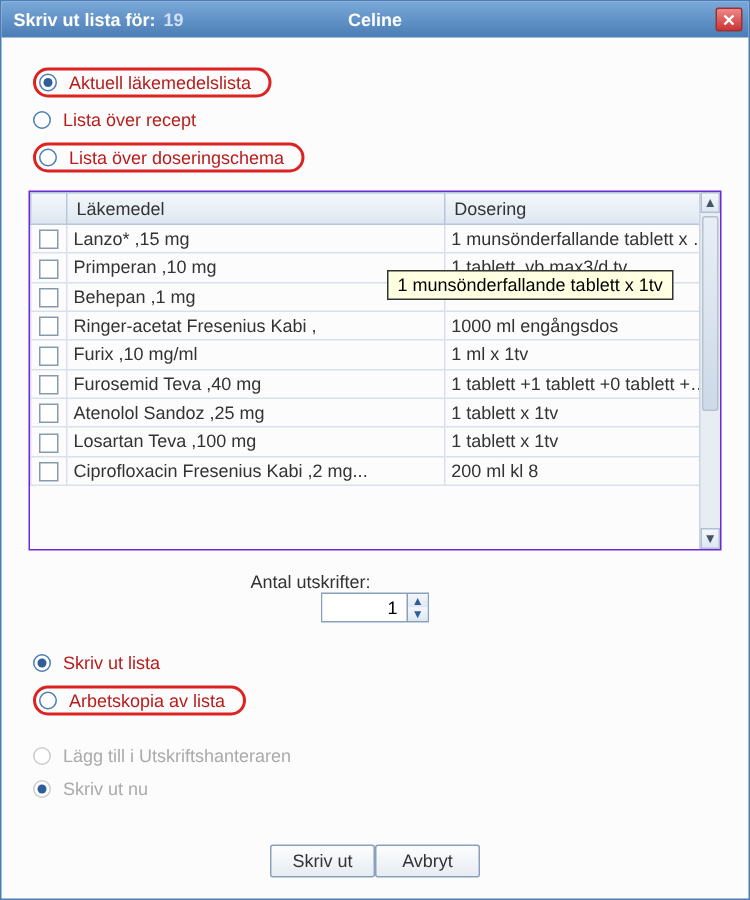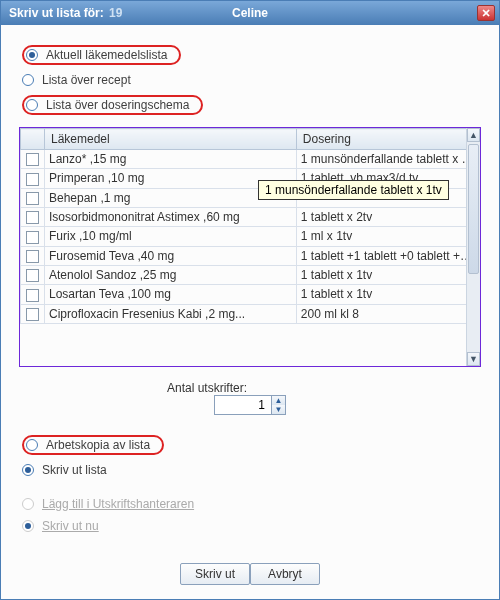--- a/index.html
+++ b/index.html
@@ -55,24 +55,24 @@
     padding: 14px 18px 10px 18px;
     display:flex;
     flex-direction:column;
     position:relative;
   }
   .radio-row {
     display:flex;
     align-items:center;
     margin: 4px 0;
     padding: 2px 3px;
-    color:#404040;
-    cursor:pointer;
-  }
-  .radio-row.disabled { color:#aaa; cursor:default;text-decoration:underline; }
+    color:#b91c1c;
+    cursor:pointer;
+  }
+  .radio-row.disabled { color:#aaa; cursor:default; }
   .radio-dot {
     width:12px; height:12px;
     border:1px solid #4a7db5;
     border-radius:50%;
     margin-right:8px;
     position:relative;
     flex:0 0 auto;
     background:#fff;
   }
   .radio-row.selected .radio-dot::after {
@@ -274,22 +274,22 @@
               <td>Primperan ,10 mg</td>
               <td>1 tablett, vb max3/d tv</td>
             </tr>
             <tr>
               <td class="cb-cell"><span class="cb"></span></td>
               <td>Behepan ,1 mg</td>
               <td></td>
             </tr>
             <tr>
               <td class="cb-cell"><span class="cb"></span></td>
-              <td>Isosorbidmononitrat Astimex ,60 mg</td>
-              <td>1 tablett x 2tv</td>
+              <td>Ringer-acetat Fresenius Kabi ,</td>
+              <td>1000 ml engångsdos</td>
             </tr>
             <tr>
               <td class="cb-cell"><span class="cb"></span></td>
               <td>Furix ,10 mg/ml</td>
               <td>1 ml x 1tv</td>
             </tr>
             <tr>
               <td class="cb-cell"><span class="cb"></span></td>
               <td>Furosemid Teva ,40 mg</td>
               <td>1 tablett +1 tablett +0 tablett +0 tabl...</td>
@@ -333,30 +333,30 @@
             </div>
           <div>
               <span>▼</span>
             </div>
         </div>
       </div>
     </div>
 
     <div class="section-gap"></div>
     <div id="output-mode-group">
+        <div class="radio-row selected">
+          <span class="radio-dot"></span>
+          <span>Skriv ut lista</span>
+        </div>
         <div class="radio-row">
           <span class="circled">
             <span class="radio-dot"></span>
             <span>Arbetskopia av lista</span>
           </span>
         </div>
-        <div class="radio-row selected">
-          <span class="radio-dot"></span>
-          <span>Skriv ut lista</span>
-        </div>
       </div>
 
     <div class="section-gap"></div>
     <div id="dispatch-group">
         <div class="radio-row disabled">
           <span class="radio-dot"></span>
           <span>Lägg till i Utskriftshanteraren</span>
         </div>
         <div class="radio-row selected disabled">
           <span class="radio-dot"></span>

